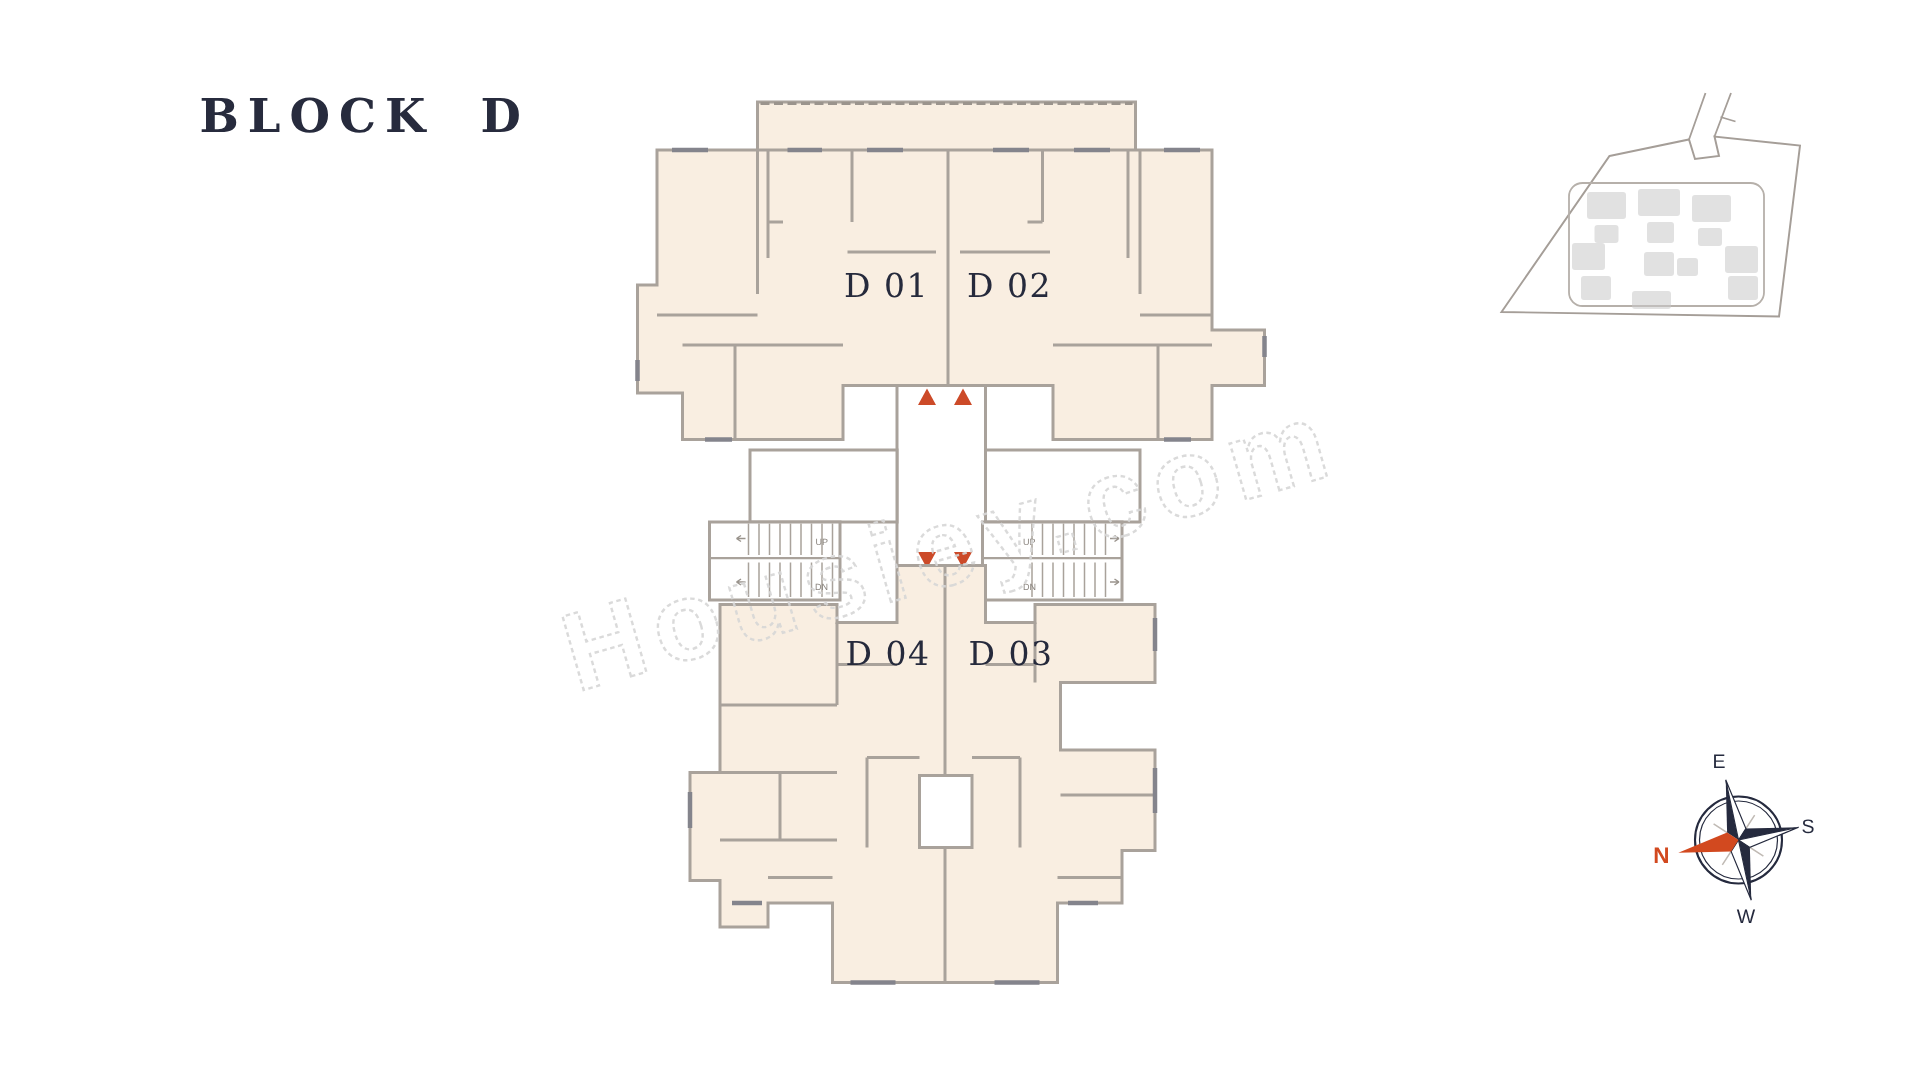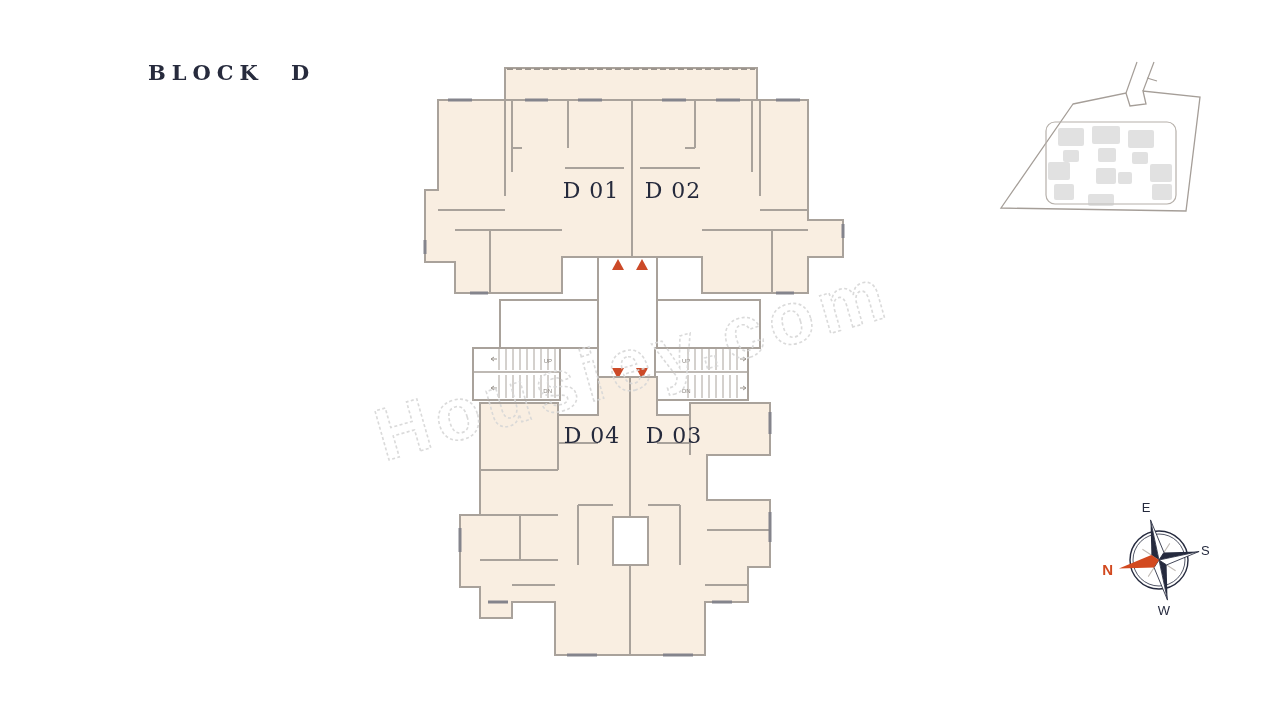--- a/index.html
+++ b/index.html
@@ -1,22 +1,22 @@
 <!DOCTYPE html>
 <html><head>
 <meta charset="utf-8">
 <style>
   html,body{margin:0;padding:0;}
   body{
     width:1280px;height:726px;position:relative;background:#ffffff;overflow:hidden;
     font-family:"DejaVu Serif","Liberation Serif",serif;
   }
   .page-title{
-    position:absolute;left:148px;top:60px;
-    font-size:21px;font-weight:600;color:#272b3d;
+    position:absolute;left:133px;top:60px;
+    font-size:31px;font-weight:600;color:#272b3d;
     letter-spacing:6px;word-spacing:14px;
   }
   svg{position:absolute;left:0;top:0;}
   .unit-label{font-family:"DejaVu Serif","Liberation Serif",serif;font-size:22px;fill:#262a3c;letter-spacing:1px;}
   .stair-label{font-family:"Liberation Sans",sans-serif;font-size:6px;fill:#8a847e;}
   .compass-letter{font-family:"Liberation Sans",sans-serif;font-size:13px;fill:#252a3e;}
   .compass-letter-n{font-family:"Liberation Sans",sans-serif;font-size:15px;font-weight:bold;fill:#d2491f;}
   .watermark-text{
     font-family:"Liberation Sans",sans-serif;font-weight:bold;font-size:74px;letter-spacing:7px;
     fill:none;stroke:#d7d7d7;stroke-width:1.6;stroke-dasharray:3 2.4;opacity:.9;

